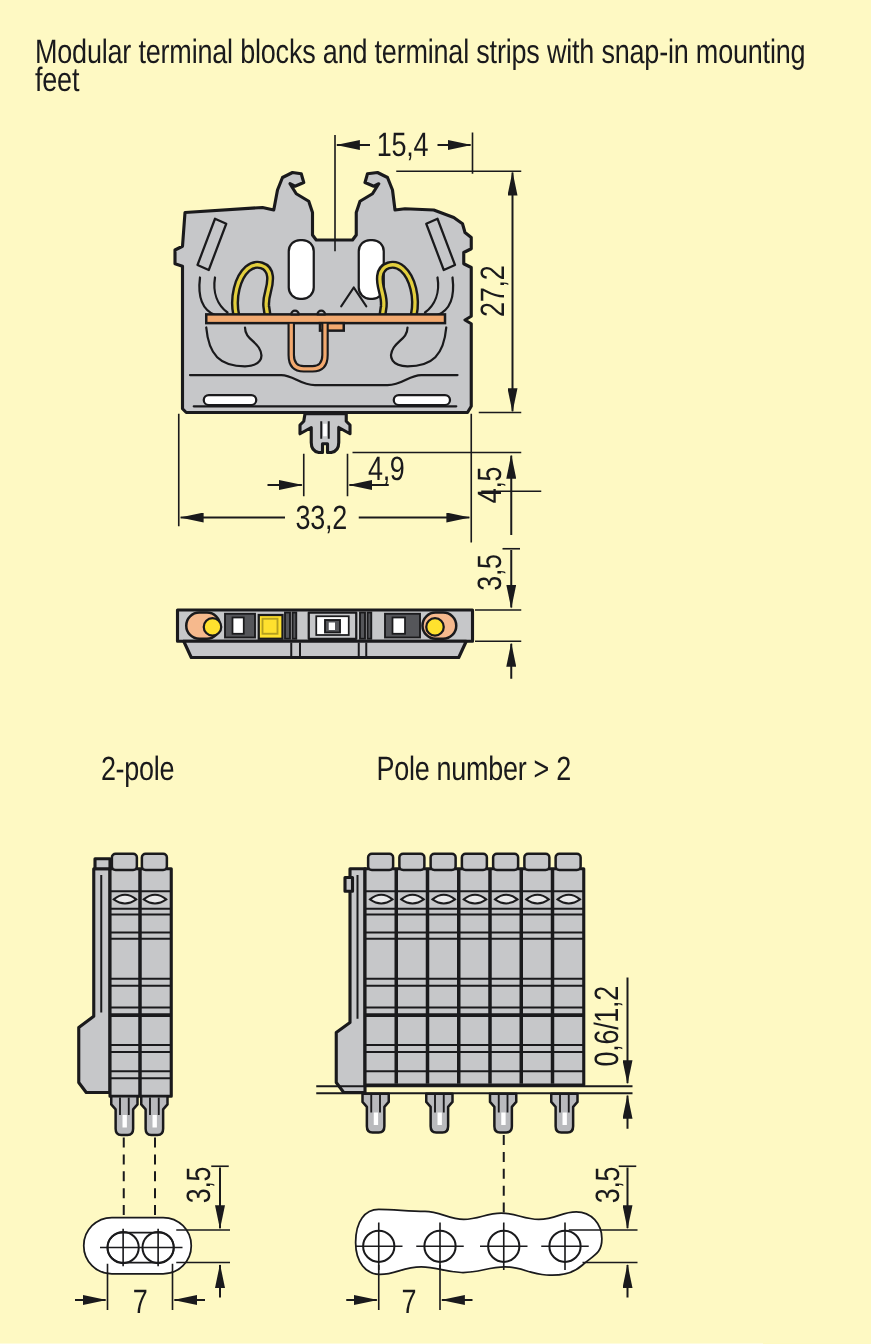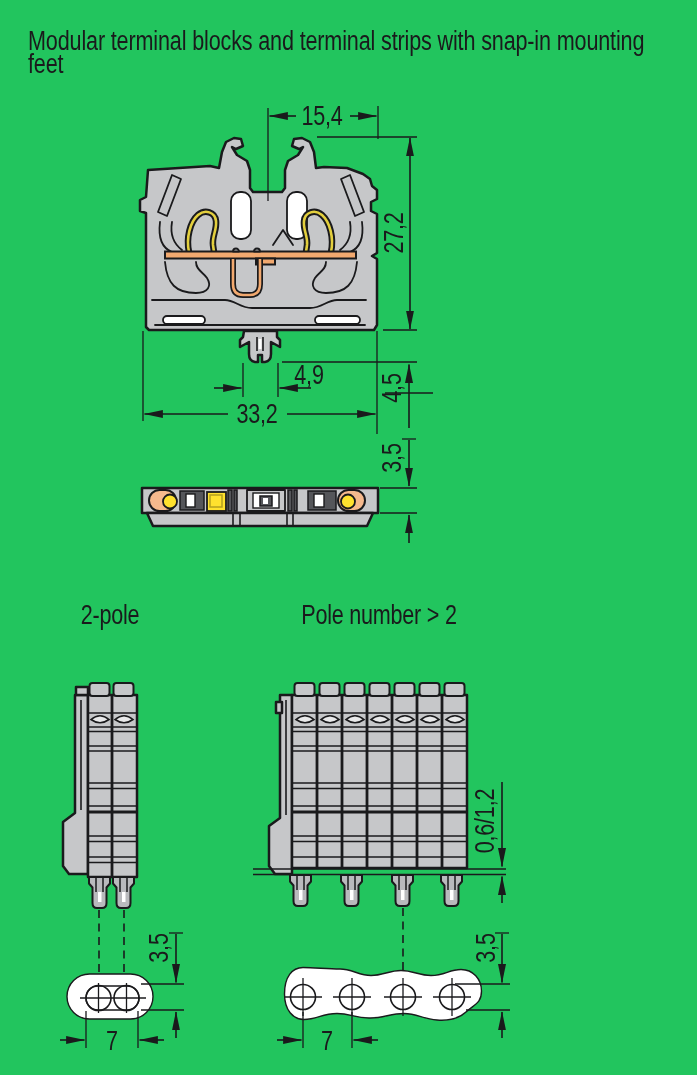--- a/index.html
+++ b/index.html
@@ -1,16 +1,16 @@
 <!DOCTYPE html>
 <html><head>
 <meta charset="utf-8">
 <style>
   html,body{margin:0;padding:0;background:#ffffff;}
-  .canvas{position:relative;width:697px;height:1075px;background:#22c55e;overflow:hidden;
+  .canvas{position:relative;width:697px;height:1075px;background:#fef9c3;overflow:hidden;
           font-family:"Liberation Sans", sans-serif;}
   .title{position:absolute;left:28px;top:30px;width:840px;color:#1a1a1c;font-size:27px;
          line-height:23px;letter-spacing:-0.2px;transform:scaleX(0.8);transform-origin:0 0;}
   .title span{display:block;}
   svg{position:absolute;left:0;top:0;}
   
   .body-fill{fill:#c6c7c9;stroke:#1a1a1c;stroke-width:2.5;stroke-linejoin:round;}
   .detail{fill:none;stroke:#1a1a1c;stroke-width:1.8;stroke-linejoin:round;stroke-linecap:round;}
   .detail-f{fill:#c6c7c9;stroke:#1a1a1c;stroke-width:1.8;stroke-linejoin:round;}
   .w{fill:#ffffff;stroke:#1a1a1c;stroke-width:1.8;}

